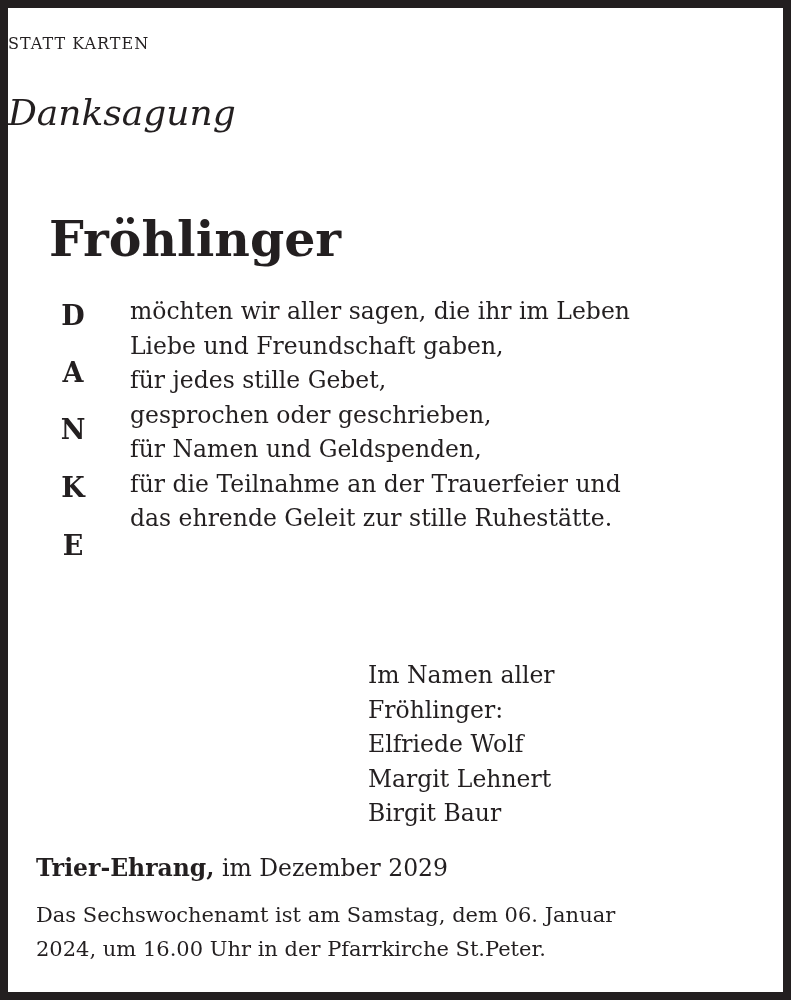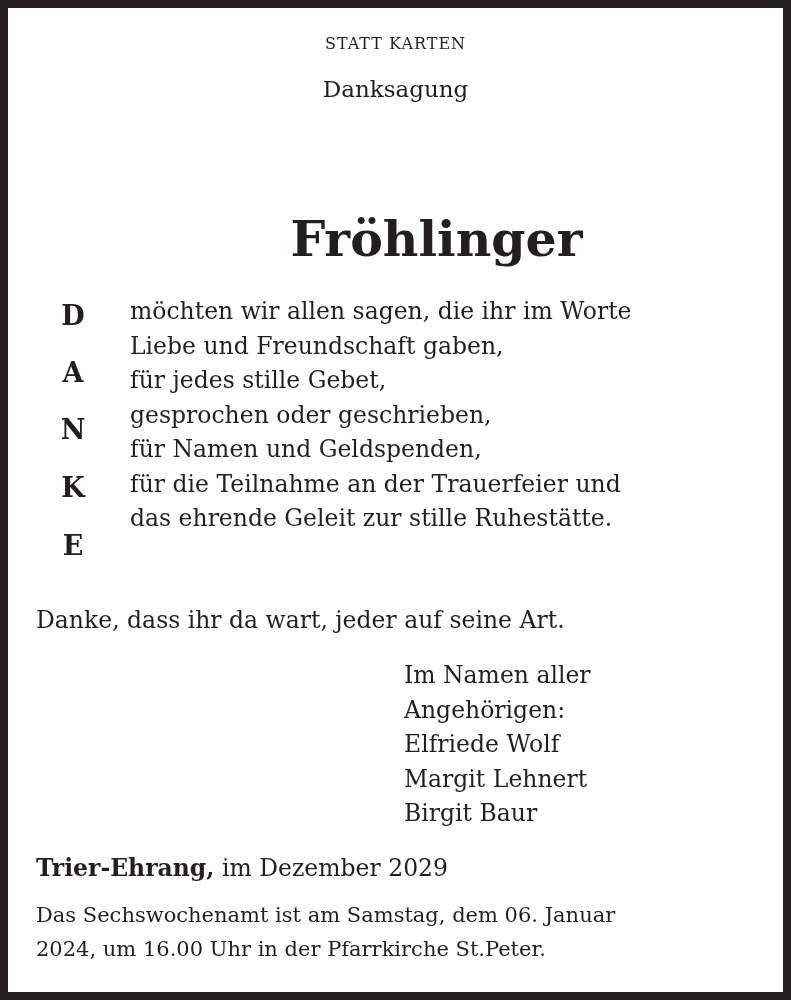--- a/index.html
+++ b/index.html
@@ -11,26 +11,26 @@
       position: relative;
       overflow: hidden;
     }
     .card {
       position: absolute;
       left: 8px; top: 8px;
       width: 775px; height: 984px;
       background: #ffffff;
     }
     .abs { position: absolute; white-space: nowrap; }
-    .center { left: 0; width: 775px; text-align: center; }
+    .center { left: 0; width: 775px; text-align: left; }
     .statt {
       top: 26px; font-size: 16px; letter-spacing: 1px;
     }
     .dank-title {
-      top: 68px; font-size: 23px;
+      top: 84px; font-size: 36px; font-style: italic;
     }
     .name {
       font-weight: bold; font-size: 49px; line-height: 62px;
     }
     .name1 { top: 138px; }
     .name2 { top: 200px; padding-left: 41px; }
     .danke-letter {
       left: 50px; width: 30px; text-align: center;
       font-weight: bold; font-size: 27px;
     }
@@ -39,21 +39,21 @@
       font-size: 23.5px; line-height: 34.5px;
     }
     .body-lines div { white-space: nowrap; }
     .thanks {
       left: 28px; top: 598px; font-size: 23.5px;
     }
     .signature {
       left: 360px; top: 650px;
       font-size: 23.5px; line-height: 34.5px;
     }
-    .signature div { white-space: nowrap; margin-left: 36px; }
+    .signature div { white-space: nowrap; }
     .place {
       left: 28px; top: 846px; font-size: 23.5px;
     }
     .place b { font-weight: bold; }
     .notice {
       left: 28px; top: 890px;
       font-size: 21px; line-height: 34px;
     }
     .notice div { white-space: nowrap; }
   </style>
@@ -67,34 +67,33 @@
 
   <div class="abs center name name2">Fröhlinger</div>
 
   <div class="abs danke-letter" style="top:292px">D</div>
   <div class="abs danke-letter" style="top:349px">A</div>
   <div class="abs danke-letter" style="top:406px">N</div>
   <div class="abs danke-letter" style="top:464px">K</div>
   <div class="abs danke-letter" style="top:522px">E</div>
 
   <div class="abs body-lines">
-    <div>möchten wir allen sagen, die ihr im Worte</div>
+    <div>möchten wir aller sagen, die ihr im Leben</div>
     <div>Liebe und Freundschaft gaben,</div>
     <div>für jedes stille Gebet,</div>
     <div>gesprochen oder geschrieben,</div>
     <div>für Namen und Geldspenden,</div>
     <div>für die Teilnahme an der Trauerfeier und</div>
     <div>das ehrende Geleit zur stille Ruhestätte.</div>
   </div>
 
-  <div class="abs thanks">Danke, dass ihr da wart, jeder auf seine Art.</div>
 
   <div class="abs signature">
     <div>Im Namen aller</div>
-    <div>Angehörigen:</div>
+    <div>Fröhlinger:</div>
     <div>Elfriede Wolf</div>
     <div>Margit Lehnert</div>
     <div>Birgit Baur</div>
   </div>
 
   <div class="abs place"><b>Trier-Ehrang,</b><span> im Dezember 2029</span></div>
 
   <div class="abs notice">
     <div>Das Sechswochenamt ist am Samstag, dem 06. Januar</div>
     <div>2024, um 16.00 Uhr in der Pfarrkirche St.Peter.</div>

